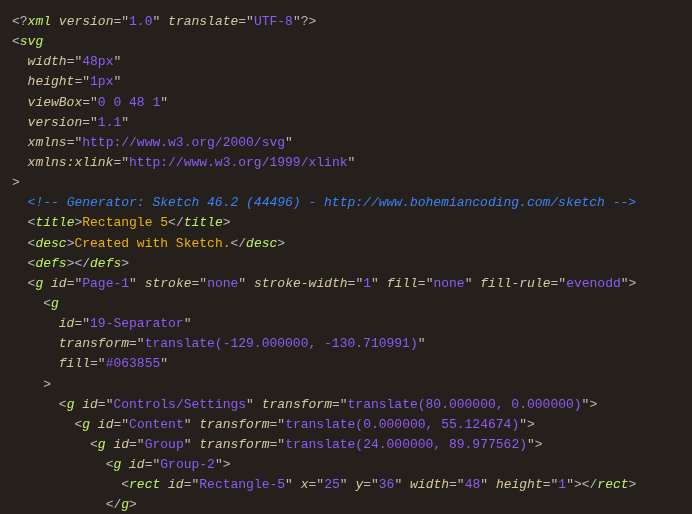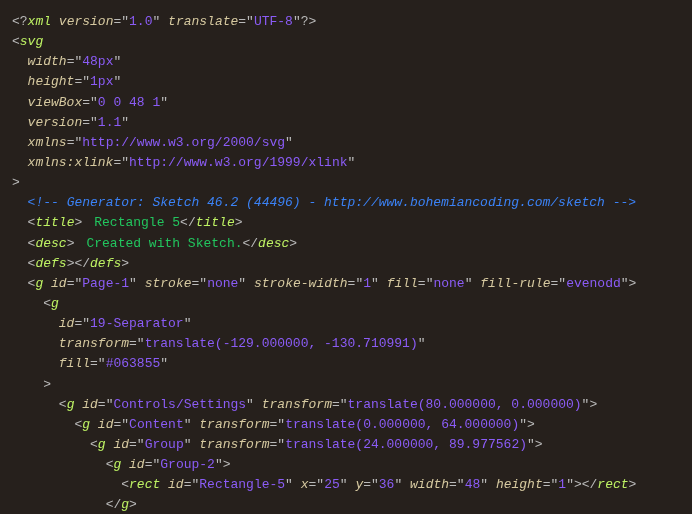--- a/index.html
+++ b/index.html
@@ -14,21 +14,21 @@
   }
   pre {
     margin: 0;
     white-space: pre;
     font-family: inherit;
   }
   .p   { color: #bababa; font-style: normal; }   
   .tag { color: #bef264; font-style: italic; }    
   .att { color: #d6c9a0; font-style: italic; text-align: right; }    
   .str { color: #8b5cf6; font-style: normal; }    
-  .txt { color: #22c55e; font-style: normal; margin-left: 12px; }    
+  .txt { color: #eab308; font-style: normal; }    
   .cmt { color: #3b82f6; font-style: italic; }    
 </style>
 </head>
 <body>
 
 <pre><span class="p">&lt;?</span><span class="tag">xml</span> <span class="att">version</span><span class="p">="</span><span class="str">1.0</span><span class="p">"</span> <span class="att">translate</span><span class="p">="</span><span class="str">UTF-8</span><span class="p">"?&gt;</span>
 <span class="p">&lt;</span><span class="tag">svg</span>
   <span class="att">width</span><span class="p">="</span><span class="str">48px</span><span class="p">"</span>
   <span class="att">height</span><span class="p">="</span><span class="str">1px</span><span class="p">"</span>
   <span class="att">viewBox</span><span class="p">="</span><span class="str">0 0 48 1</span><span class="p">"</span>
@@ -40,17 +40,17 @@
   <span class="p">&lt;</span><span class="tag">title</span><span class="p">&gt;</span><span class="txt">Rectangle 5</span><span class="p">&lt;/</span><span class="tag">title</span><span class="p">&gt;</span>
   <span class="p">&lt;</span><span class="tag">desc</span><span class="p">&gt;</span><span class="txt">Created with Sketch.</span><span class="p">&lt;/</span><span class="tag">desc</span><span class="p">&gt;</span>
   <span class="p">&lt;</span><span class="tag">defs</span><span class="p">&gt;&lt;/</span><span class="tag">defs</span><span class="p">&gt;</span>
   <span class="p">&lt;</span><span class="tag">g</span> <span class="att">id</span><span class="p">="</span><span class="str">Page-1</span><span class="p">"</span> <span class="att">stroke</span><span class="p">="</span><span class="str">none</span><span class="p">"</span> <span class="att">stroke-width</span><span class="p">="</span><span class="str">1</span><span class="p">"</span> <span class="att">fill</span><span class="p">="</span><span class="str">none</span><span class="p">"</span> <span class="att">fill-rule</span><span class="p">="</span><span class="str">evenodd</span><span class="p">"&gt;</span>
     <span class="p">&lt;</span><span class="tag">g</span>
       <span class="att">id</span><span class="p">="</span><span class="str">19-Separator</span><span class="p">"</span>
       <span class="att">transform</span><span class="p">="</span><span class="str">translate(-129.000000, -130.710991)</span><span class="p">"</span>
       <span class="att">fill</span><span class="p">="</span><span class="str">#063855</span><span class="p">"</span>
     <span class="p">&gt;</span>
       <span class="p">&lt;</span><span class="tag">g</span> <span class="att">id</span><span class="p">="</span><span class="str">Controls/Settings</span><span class="p">"</span> <span class="att">transform</span><span class="p">="</span><span class="str">translate(80.000000, 0.000000)</span><span class="p">"&gt;</span>
-        <span class="p">&lt;</span><span class="tag">g</span> <span class="att">id</span><span class="p">="</span><span class="str">Content</span><span class="p">"</span> <span class="att">transform</span><span class="p">="</span><span class="str">translate(0.000000, 64.000000)</span><span class="p">"&gt;</span>
+        <span class="p">&lt;</span><span class="tag">g</span> <span class="att">id</span><span class="p">="</span><span class="str">Content</span><span class="p">"</span> <span class="att">transform</span><span class="p">="</span><span class="str">translate(0.000000, 55.124674)</span><span class="p">"&gt;</span>
           <span class="p">&lt;</span><span class="tag">g</span> <span class="att">id</span><span class="p">="</span><span class="str">Group</span><span class="p">"</span> <span class="att">transform</span><span class="p">="</span><span class="str">translate(24.000000, 89.977562)</span><span class="p">"&gt;</span>
             <span class="p">&lt;</span><span class="tag">g</span> <span class="att">id</span><span class="p">="</span><span class="str">Group-2</span><span class="p">"&gt;</span>
               <span class="p">&lt;</span><span class="tag">rect</span> <span class="att">id</span><span class="p">="</span><span class="str">Rectangle-5</span><span class="p">"</span> <span class="att">x</span><span class="p">="</span><span class="str">25</span><span class="p">"</span> <span class="att">y</span><span class="p">="</span><span class="str">36</span><span class="p">"</span> <span class="att">width</span><span class="p">="</span><span class="str">48</span><span class="p">"</span> <span class="att">height</span><span class="p">="</span><span class="str">1</span><span class="p">"&gt;&lt;/</span><span class="tag">rect</span><span class="p">&gt;</span>
             <span class="p">&lt;/</span><span class="tag">g</span><span class="p">&gt;</span></pre>
 
 </body></html>

